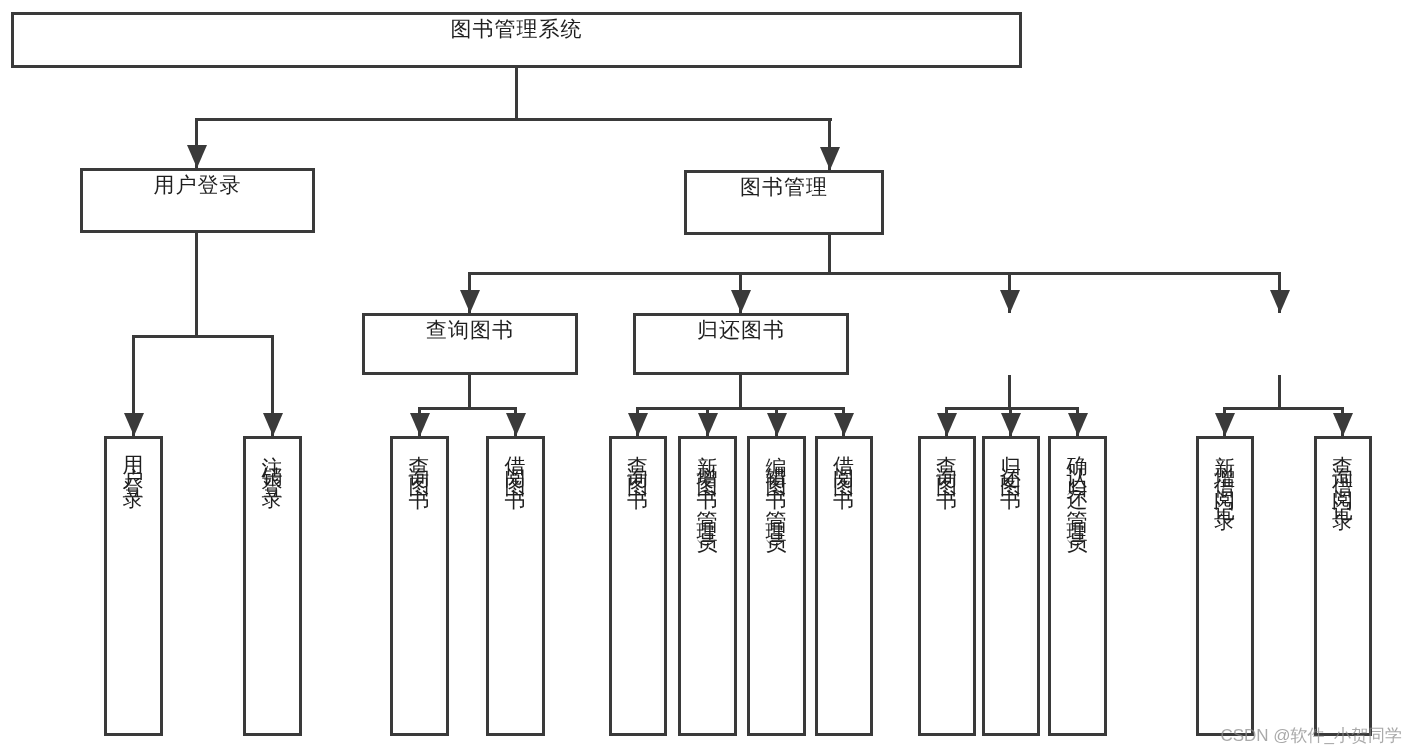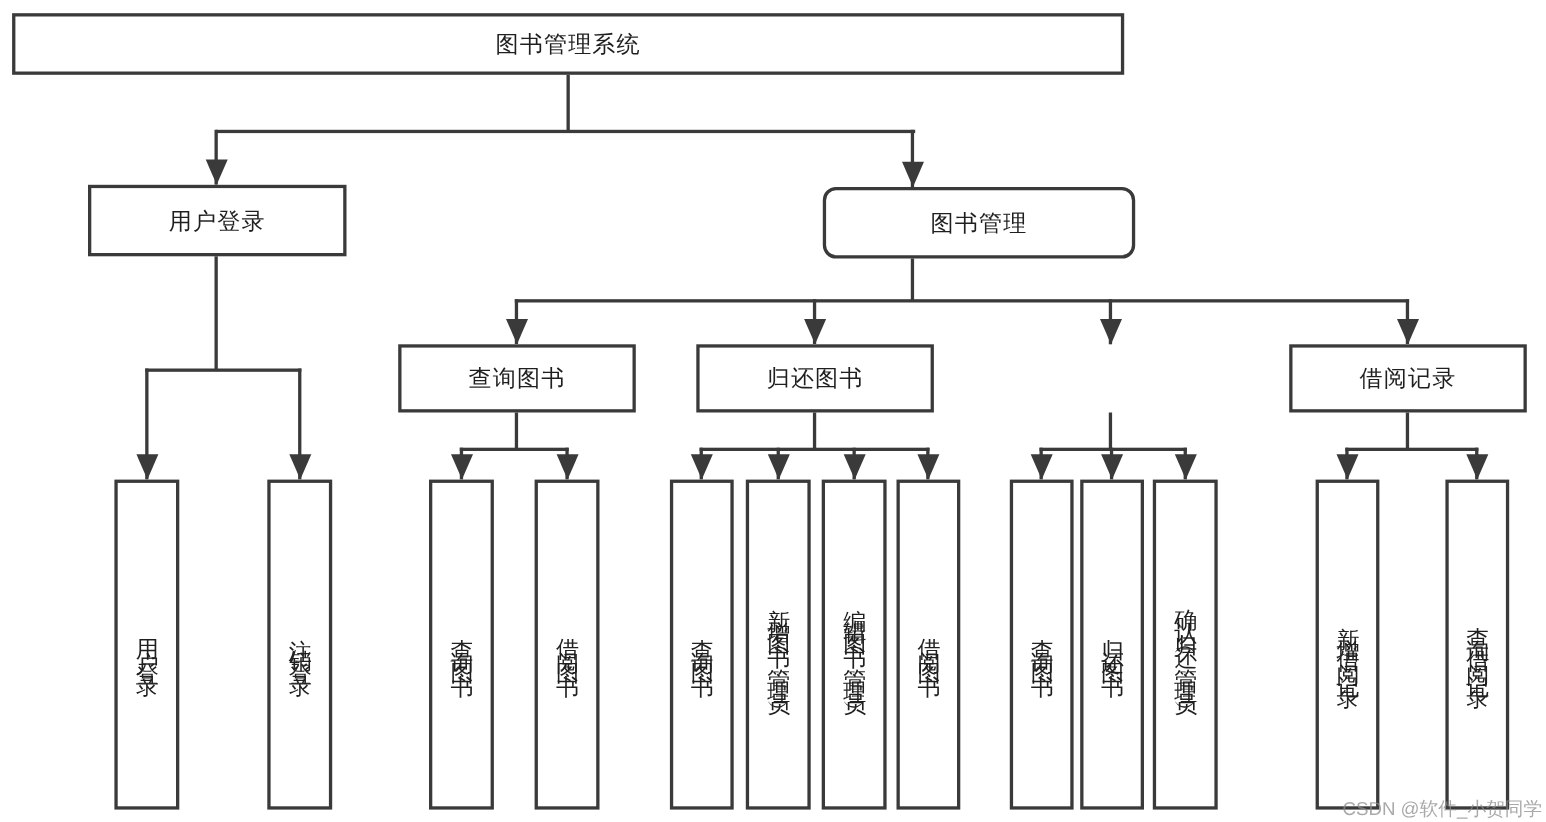--- a/index.html
+++ b/index.html
@@ -15,21 +15,20 @@
     font-family:"Liberation Sans","DejaVu Sans",sans-serif;
     color:var(--text);
     overflow:hidden;
   }
   .box{
     position:absolute;
     box-sizing:border-box;
     border:3px solid var(--line);
     background:#fff;
     display:flex;
-    align-items:center;
     justify-content:center;
   }
   .hlabel{font-size:21px;letter-spacing:1px;white-space:nowrap;}
   .vlabel{
     writing-mode:vertical-rl;
     text-orientation:mixed;
     font-size:21px;
     letter-spacing:11px;
     line-height:1;
     white-space:nowrap;
@@ -65,44 +64,41 @@
   </div>
 
   <div class="vline" style="left:515px;top:68px;height:52px;"></div>
   <div class="hline" style="left:196px;top:118px;width:636px;"></div>
   <div class="vline arrow" style="left:195px;top:118px;height:50px;"></div>
   <div class="vline arrow" style="left:828px;top:118px;height:52px;"></div>
 
   <div class="box" style="left:80px;top:168px;width:235px;height:65px;">
     <span class="hlabel">用户登录</span>
   </div>
-  <div class="box" style="left:748px;top:170px;width:284px;height:65px;border-radius:12px;">
+  <div class="box" style="left:684px;top:170px;width:200px;height:65px;">
     <span class="hlabel">图书管理</span>
   </div>
 
   <div class="vline" style="left:195px;top:233px;height:104px;"></div>
   <div class="hline" style="left:132px;top:335px;width:142px;"></div>
   <div class="vline arrow" style="left:132px;top:335px;height:101px;"></div>
   <div class="vline arrow" style="left:271px;top:335px;height:101px;"></div>
 
   <div class="vline" style="left:828px;top:235px;height:39px;"></div>
   <div class="hline" style="left:468px;top:272px;width:813px;"></div>
   <div class="vline arrow" style="left:468px;top:272px;height:41px;"></div>
   <div class="vline arrow" style="left:739px;top:272px;height:41px;"></div>
   <div class="vline arrow" style="left:1008px;top:272px;height:41px;"></div>
   <div class="vline arrow" style="left:1278px;top:272px;height:41px;"></div>
 
   <div class="box" style="left:362px;top:313px;width:216px;height:62px;">
     <span class="hlabel">查询图书</span>
   </div>
   <div class="box" style="left:633px;top:313px;width:216px;height:62px;">
     <span class="hlabel">归还图书</span>
-  </div>
-  <div class="box" style="left:1172px;top:313px;width:216px;height:62px;">
-    <span class="hlabel">借阅记录</span>
   </div>
 
   <div class="vline" style="left:468px;top:375px;height:34px;"></div>
   <div class="hline" style="left:418px;top:407px;width:99px;"></div>
   <div class="vline arrow" style="left:418px;top:407px;height:29px;"></div>
   <div class="vline arrow" style="left:514px;top:407px;height:29px;"></div>
 
   <div class="vline" style="left:739px;top:375px;height:34px;"></div>
   <div class="hline" style="left:636px;top:407px;width:209px;"></div>
   <div class="vline arrow" style="left:636px;top:407px;height:29px;"></div>

